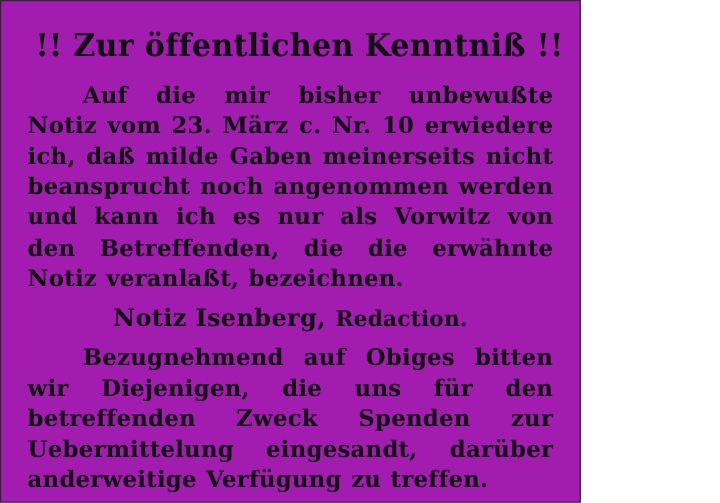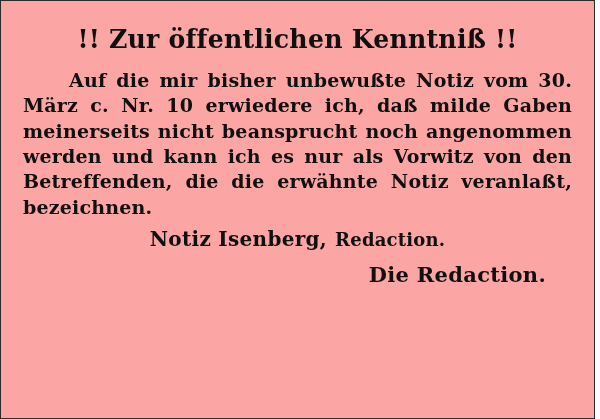--- a/index.html
+++ b/index.html
@@ -9,24 +9,24 @@
   }
   body {
     width: 600px;
     height: 419px;
     overflow: hidden;
     font-family: "DejaVu Serif", serif;
     color: #101010;
   }
   #page {
     position: relative;
-    width: 595px;
+    width: 484px;
     height: 419px;
     box-sizing: border-box;
-    background: #fca5a5;
+    background: #a21caf;
     border: 1px solid #2b2b2b;
     padding-left: 19px;
   }
   .inner {
     position: absolute;
     left: 22px;
     right: 22px;
     top: 14px;
     bottom: 8px;
   }
@@ -87,23 +87,24 @@
   }
 </style>
 </head>
 <body>
 
 <div id="page">
   <div class="inner">
 
     <div class="fraktur headline">!! Zur öffentlichen Kenntniß !!</div>
 
-    <p class="fraktur para"><span class="indent"></span><span>Auf die mir bisher unbewußte Notiz vom 30. März c. Nr. 10 erwiedere ich, daß milde Gaben meinerseits nicht beansprucht noch angenommen werden und kann ich es nur als Vorwitz von den Betreffenden, die die erwähnte Notiz veranlaßt, bezeichnen.</span></p>
+    <p class="fraktur para"><span class="indent"></span><span>Auf die mir bisher unbewußte Notiz vom 23. März c. Nr. 10 erwiedere ich, daß milde Gaben meinerseits nicht beansprucht noch angenommen werden und kann ich es nur als Vorwitz von den Betreffenden, die die erwähnte Notiz veranlaßt, bezeichnen.</span></p>
 
     <div class="signature-line">
       <span class="fraktur signature-name">Notiz Isenberg,</span><span class="fraktur signature-place">Redaction.</span>
     </div>
 
+    <p class="fraktur para p2"><span class="indent"></span><span>Bezugnehmend auf Obiges bitten wir Diejenigen, die uns für den betreffenden Zweck Spenden zur Uebermittelung eingesandt, darüber anderweitige Verfügung zu treffen.</span></p>
 
     <div class="fraktur closing">Die Redaction.</div>
 
   </div>
 </div>
 
 </body></html>

